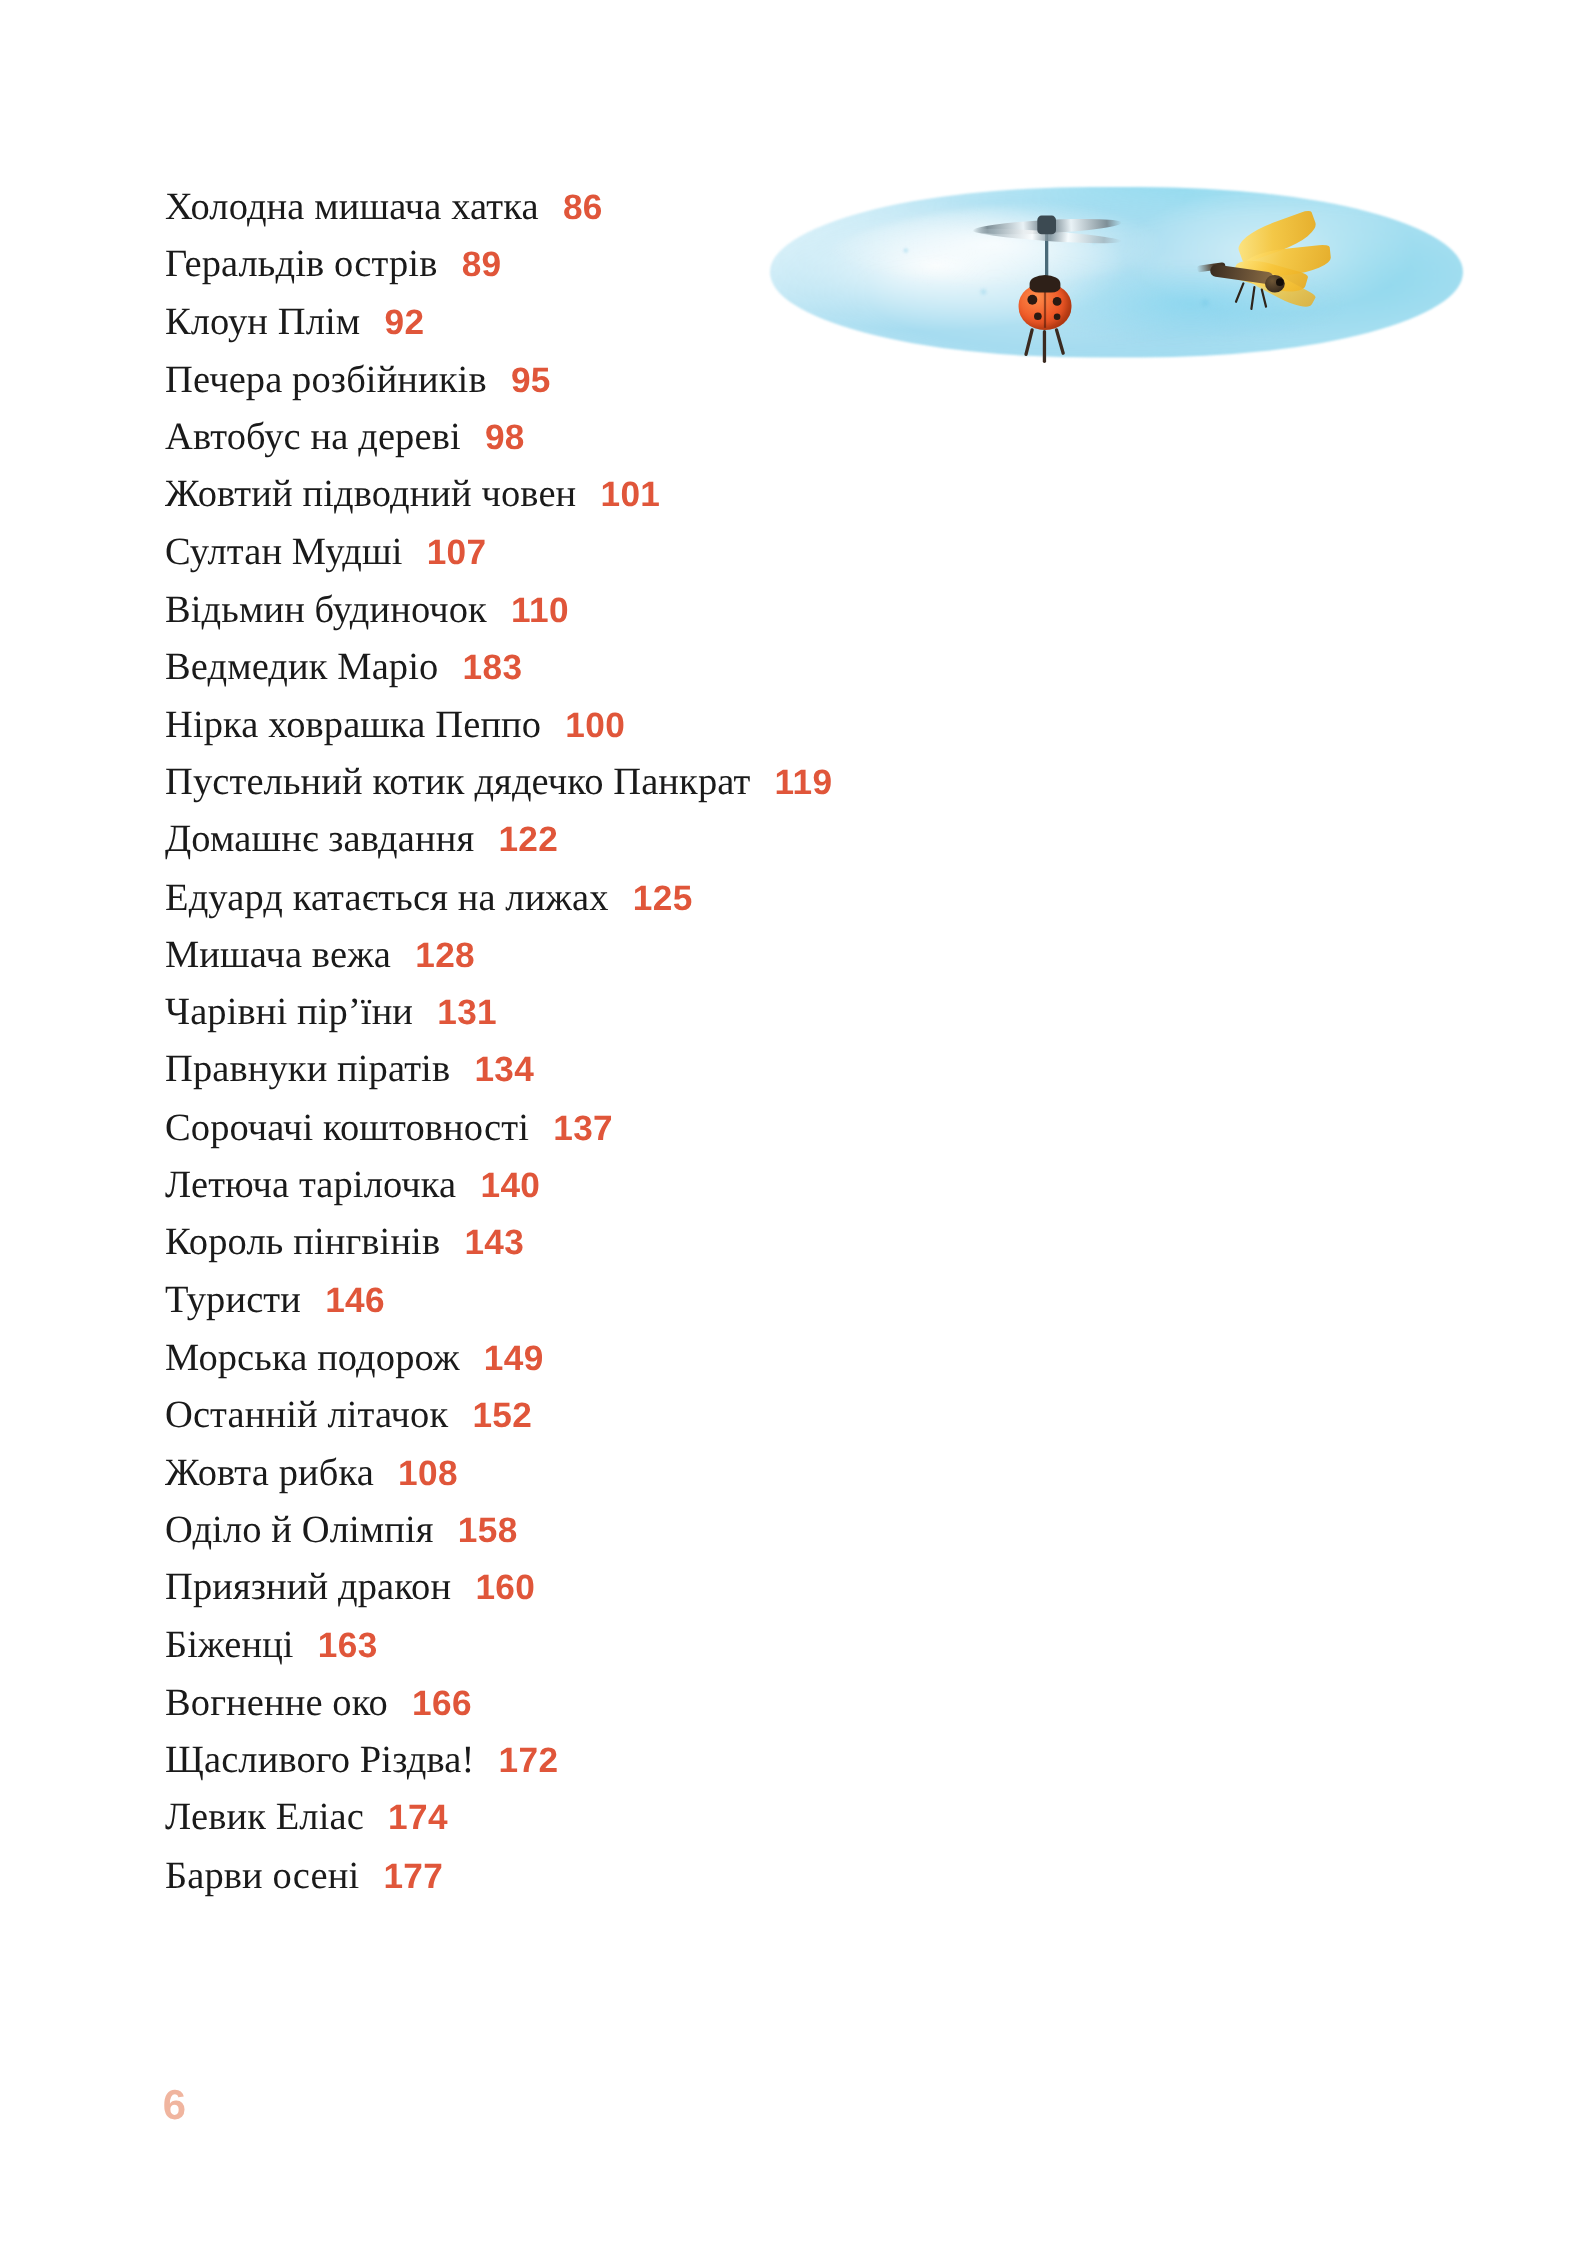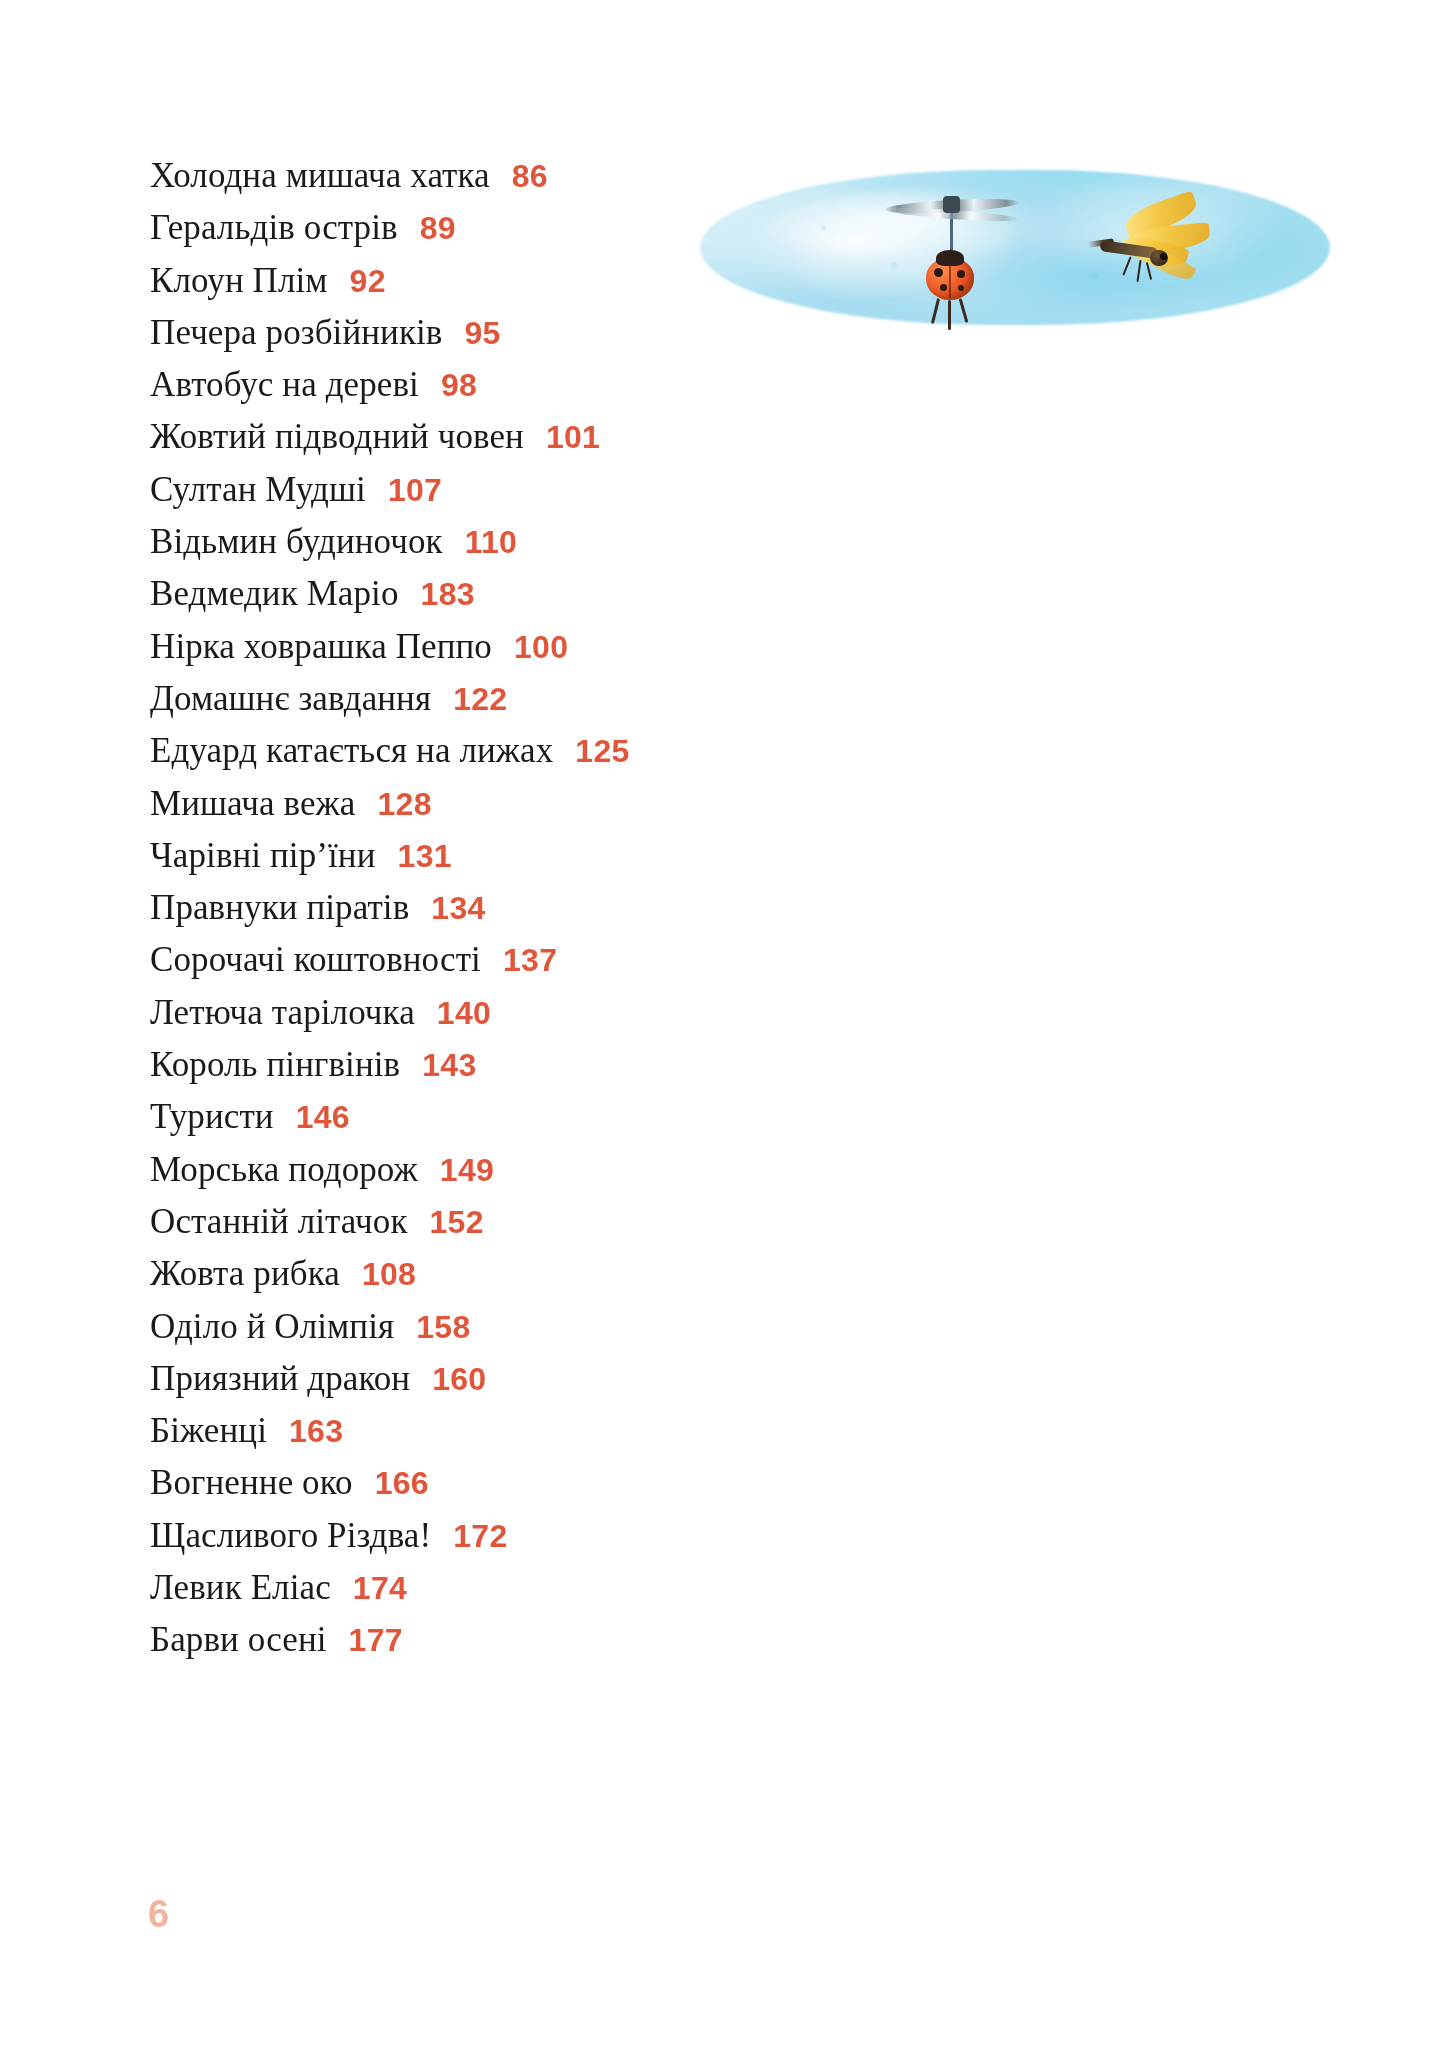--- a/index.html
+++ b/index.html
@@ -152,21 +152,21 @@
   }
   .d-leg { position: absolute; width: 2px; background: #2f241a; border-radius: 2px; }
   .d-leg.g1 { left: 40px; top: 56px; height: 20px; transform: rotate(22deg); }
   .d-leg.g2 { left: 52px; top: 60px; height: 22px; transform: rotate(8deg); }
   .d-leg.g3 { left: 62px; top: 62px; height: 18px; transform: rotate(-14deg); }
 
   
   .toc {
     position: absolute;
     left: 150px;
-    top: 150px;
+    top: 162px;
     width: 1100px;
   }
   .toc-entry {
     display: block;
     white-space: nowrap;
     line-height: 52.3px;
     height: 52.3px;
   }
   .toc-title {
     font-family: "Liberation Serif", serif;
@@ -240,20 +240,21 @@
       <div class="toc-entry"><span class="toc-title">Холодна мишача хатка</span><span class="toc-page">86</span></div>
       <div class="toc-entry"><span class="toc-title">Геральдів острів</span><span class="toc-page">89</span></div>
       <div class="toc-entry"><span class="toc-title">Клоун Плім</span><span class="toc-page">92</span></div>
       <div class="toc-entry"><span class="toc-title">Печера розбійників</span><span class="toc-page">95</span></div>
       <div class="toc-entry"><span class="toc-title">Автобус на дереві</span><span class="toc-page">98</span></div>
       <div class="toc-entry"><span class="toc-title">Жовтий підводний човен</span><span class="toc-page">101</span></div>
       <div class="toc-entry"><span class="toc-title">Султан Мудші</span><span class="toc-page">107</span></div>
       <div class="toc-entry"><span class="toc-title">Відьмин будиночок</span><span class="toc-page">110</span></div>
       <div class="toc-entry"><span class="toc-title">Ведмедик Маріо</span><span class="toc-page">183</span></div>
       <div class="toc-entry"><span class="toc-title">Нірка ховрашка Пеппо</span><span class="toc-page">100</span></div>
+      <div class="toc-entry"><span class="toc-title">Пустельний котик дядечко Панкрат</span><span class="toc-page">119</span></div>
       <div class="toc-entry"><span class="toc-title">Домашнє завдання</span><span class="toc-page">122</span></div>
       <div class="toc-entry"><span class="toc-title">Едуард катається на лижах</span><span class="toc-page">125</span></div>
       <div class="toc-entry"><span class="toc-title">Мишача вежа</span><span class="toc-page">128</span></div>
       <div class="toc-entry"><span class="toc-title">Чарівні пір’їни</span><span class="toc-page">131</span></div>
       <div class="toc-entry"><span class="toc-title">Правнуки піратів</span><span class="toc-page">134</span></div>
       <div class="toc-entry"><span class="toc-title">Сорочачі коштовності</span><span class="toc-page">137</span></div>
       <div class="toc-entry"><span class="toc-title">Летюча тарілочка</span><span class="toc-page">140</span></div>
       <div class="toc-entry"><span class="toc-title">Король пінгвінів</span><span class="toc-page">143</span></div>
       <div class="toc-entry"><span class="toc-title">Туристи</span><span class="toc-page">146</span></div>
       <div class="toc-entry"><span class="toc-title">Морська подорож</span><span class="toc-page">149</span></div>

